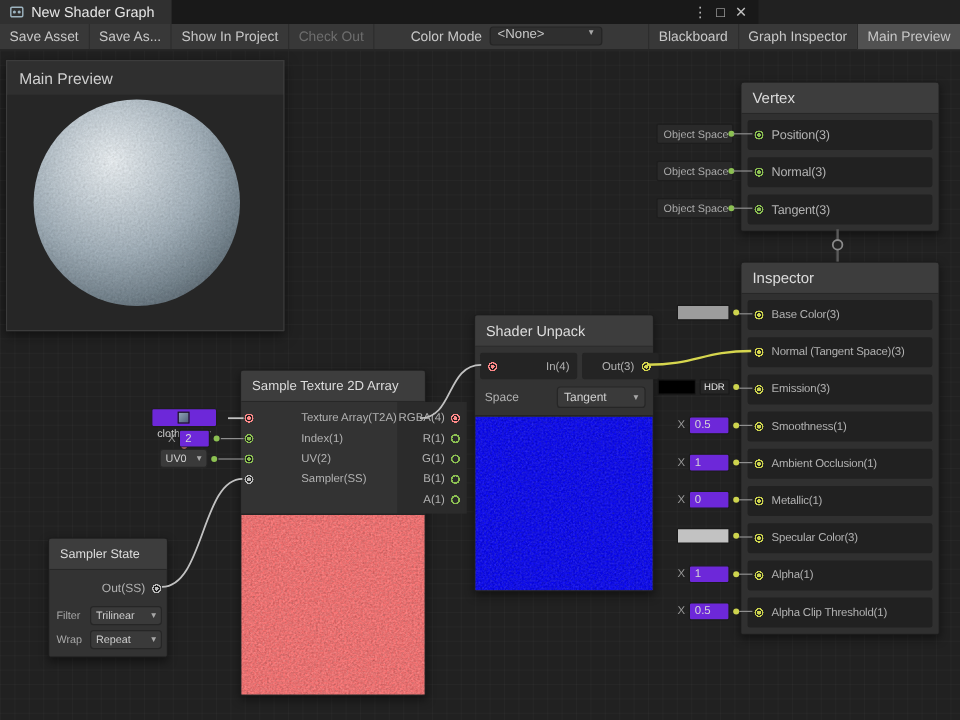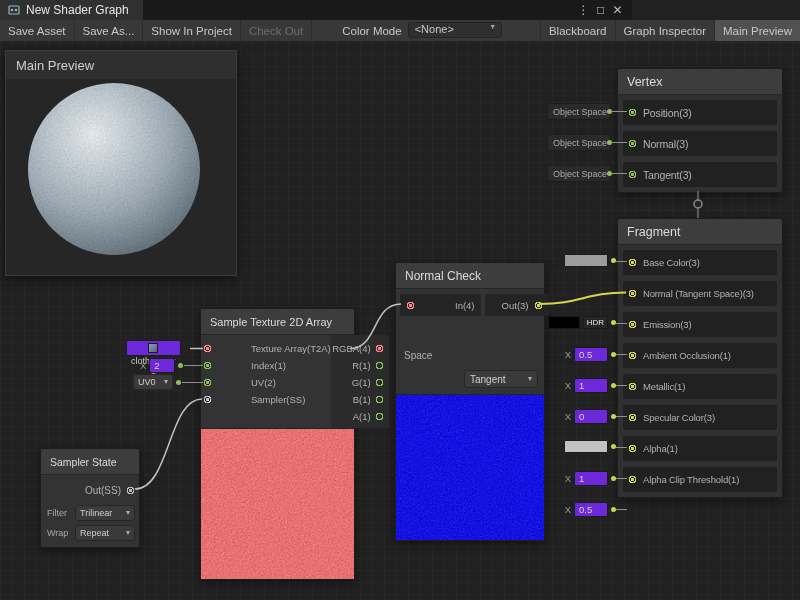--- a/index.html
+++ b/index.html
@@ -64,21 +64,21 @@
   .node-preview svg{display:block;width:100%;height:100%;}
 
   
   .unpack-io{display:flex;align-items:center;padding:5px 4px 0 4px;gap:4px;background:#333;}
   .pill{background:#242424;border-radius:2px;height:22px;display:flex;align-items:center;gap:5px;padding:0 6px;}
   .pill.in{flex:1;}
   .pill.out{width:64px;justify-content:flex-end;}
   .space-row{display:flex;align-items:center;justify-content:space-between;padding:6px 6px 6px 8px;background:#333;}
   .space-label{font-size:10px;color:#b2b2b2;}
   .dd{background:#3a3a3a;border:1px solid #262626;border-radius:3px;display:flex;align-items:center;justify-content:space-between;color:#cfcfcf;}
-  .dd.mid{width:74px;height:18px;font-size:10px;padding:0 5px;margin-top:48px;}
+  .dd.mid{width:74px;height:18px;font-size:10px;padding:0 5px;}
   .dd.tiny{flex:1;height:16px;font-size:9px;padding:0 4px;}
   .caret{font-size:8px;color:#a8a8a8;line-height:1;}
 
   
   .ss-out{display:flex;justify-content:flex-end;align-items:center;gap:5px;margin:6px 4px 6px 0;height:18px;}
   .fieldrow{display:flex;align-items:center;margin:0 4px 4px 6px;gap:4px;height:16px;}
   .fieldlabel{font-size:9px;color:#a8a8a8;width:24px;flex:none;}
 
   
   .fw{position:absolute;display:flex;align-items:center;gap:3px;z-index:2;}
@@ -189,34 +189,38 @@
     <span class="chip-label">Object Space</span>
     <span class="stub" style="--pc:#8cc152"></span>
   </div>
   <div class="space-chip" style="top:165px">
     <span class="chip-label">Object Space</span>
     <span class="stub" style="--pc:#8cc152"></span>
   </div>
 
   <div class="node fragment" style="left:617px;top:218px;width:166px">
     <div class="node-header">
-      <span class="node-title">Fragment</span>
+      <span class="node-title">Inspector</span>
     </div>
     <div class="stack">
       <div class="prow">
         <span class="port"></span>
         <span class="plabel">Base Color(3)</span>
       </div>
       <div class="prow">
         <span class="port" style="--pc:#d6d64e"></span>
         <span class="plabel">Normal (Tangent Space)(3)</span>
       </div>
       <div class="prow">
         <span class="port"></span>
         <span class="plabel">Emission(3)</span>
+      </div>
+      <div class="prow">
+        <span class="port"></span>
+        <span class="plabel">Smoothness(1)</span>
       </div>
       <div class="prow">
         <span class="port"></span>
         <span class="plabel">Ambient Occlusion(1)</span>
       </div>
       <div class="prow">
         <span class="port"></span>
         <span class="plabel">Metallic(1)</span>
       </div>
       <div class="prow">
@@ -341,21 +345,21 @@
   <div class="fw" style="left:133px;top:374px">
     <div class="dd uv">
       <span>UV0</span>
       <span class="caret">▾</span>
     </div>
     <span class="stub" style="--pc:#8cc152"></span>
   </div>
 
   <div class="node" style="left:395px;top:262px;width:150px">
     <div class="node-header small">
-      <span class="node-title" style="font-size:12px">Normal Check</span>
+      <span class="node-title" style="font-size:12px">Shader Unpack</span>
     </div>
     <div class="unpack-io">
       <div class="pill in">
         <span class="port" style="--pc:#ff8a8a"></span>
         <span class="iolabel">In(4)</span>
       </div>
       <div class="pill out">
         <span class="iolabel">Out(3)</span>
         <span class="port" style="--pc:#d6d64e"></span>
       </div>

